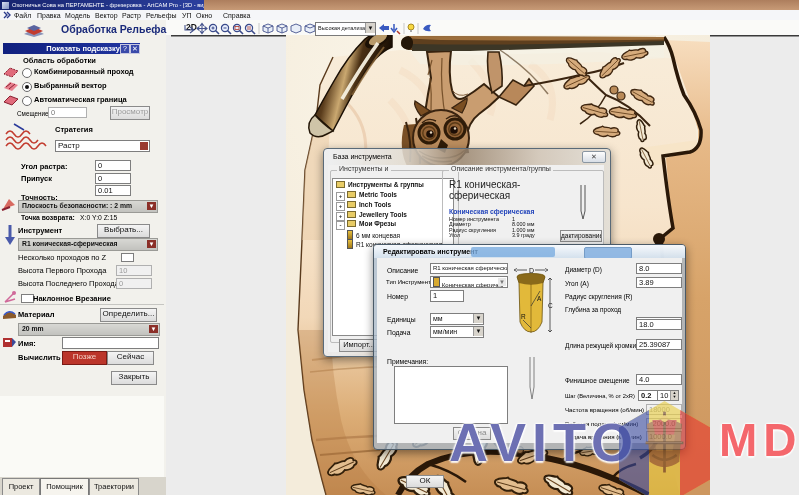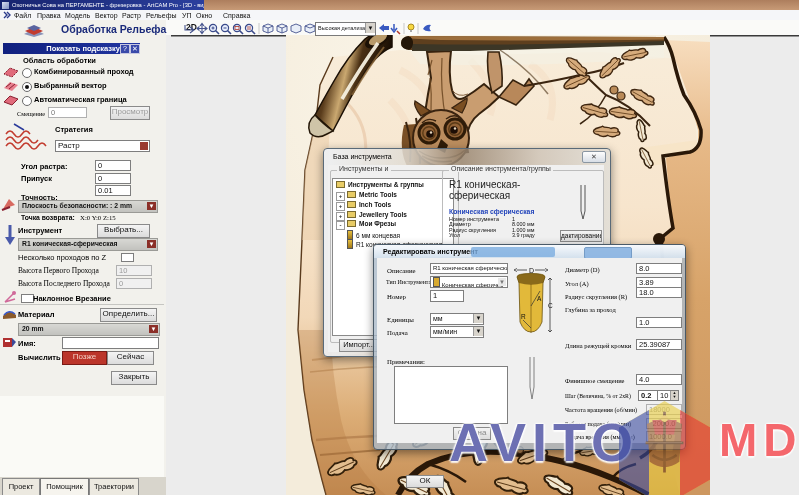--- a/index.html
+++ b/index.html
@@ -11,21 +11,21 @@
 #menulav{left:204px;top:10px;width:595px;height:8px;background:linear-gradient(180deg,#c9d4ec,#e6ebf7);}
 #menuitems{left:14px;top:13px;font-size:8.5px;color:#111;letter-spacing:0;}
 #leftpanel{left:0;top:20px;width:166px;height:457px;background:#f2f1ec;font-size:8.5px;}
 #tabsrow{left:0;top:477px;width:166px;height:18px;background:#d8d5cc;}
 #view{left:166px;top:20px;width:633px;height:475px;background:#ececec;overflow:hidden;border-left:1px solid #9a9a9a;}
 #toolbar{left:167px;top:20px;width:632px;height:15px;background:#fafaf8;}
 .tab{position:absolute;top:1px;height:16px;background:#ece9e0;border:1px solid #8a8a8a;border-bottom:none;font-size:7.5px;padding:3px 0 0 0;color:#111;text-align:center;}
 .fld{position:absolute;background:#fff;border:1px solid #7e7e7e;font-size:7.5px;color:#111;padding:0 2px;line-height:9px;white-space:nowrap;overflow:hidden;}
 .gfld{position:absolute;background:#f0f0f0;border:1px solid #b0b0b0;font-size:7.5px;color:#9a9a9a;padding:0 2px;line-height:9px;white-space:nowrap;overflow:hidden;}
 .btn{position:absolute;background:linear-gradient(180deg,#f4f4f4,#dcdcdc);border:1px solid #8a8a8a;font-size:8px;text-align:center;color:#111;}
-.lbl{position:absolute;font-size:7.5px;color:#000;white-space:nowrap;font-family:Liberation Serif, serif;}
+.lbl{position:absolute;font-size:7.5px;color:#000;white-space:nowrap;}
 .blbl{position:absolute;font-size:7.5px;font-weight:bold;color:#000;white-space:nowrap;}
 .graybar{position:absolute;left:18px;width:135px;height:11px;background:linear-gradient(180deg,#d8d8d4,#c2c2be);border:1px solid #9a9a96;font-size:6.8px;font-weight:bold;color:#111;line-height:10px;padding-left:3px;}
 .dd{position:absolute;right:1px;top:1px;width:9px;height:8px;background:#8b2f28;color:#fff;font-size:6px;line-height:8px;text-align:center;}
 .radio{position:absolute;width:8px;height:8px;border-radius:50%;border:1px solid #6a6a6a;background:#fff;}
 .w7{position:absolute;border-radius:4px;box-shadow:0 3px 10px rgba(0,0,0,0.45);}
 .w7 .tt{position:absolute;left:9px;top:4px;font-size:7px;color:#000;white-space:nowrap;}
 .grp{position:absolute;border:1px solid #bcbcbc;border-radius:2px;}
 .grp>span{position:absolute;top:-6px;left:6px;background:#f0f0f0;font-size:7px;color:#333;padding:0 2px;white-space:nowrap;}
 .ti{position:absolute;white-space:nowrap;line-height:8px;}
 .pm{display:inline-block;width:7px;height:7px;border:1px solid #9a9a9a;font-style:normal;font-size:6px;line-height:6px;text-align:center;margin-right:2px;vertical-align:-1px;color:#333;}
@@ -409,21 +409,21 @@
   <svg style="position:absolute;left:148px;top:112px" width="20" height="50" viewBox="0 0 20 50">
       <path d="M8 0 L8 30 L10 42 L12 30 L12 0" fill="none" stroke="#666" stroke-width="0.8"></path>
     </svg>
   <div class="lbl" style="left:191px;top:21px;font-size:6.5px;">Диаметр (D)</div>
     <div class="fld" style="left:262px;top:18px;width:40px;height:9px;">8.0</div>
   <div class="lbl" style="left:191px;top:35px;font-size:6.5px;">Угол (A)</div>
     <div class="fld" style="left:262px;top:32px;width:40px;height:9px;">3.89</div>
   <div class="lbl" style="left:191px;top:48px;font-size:6.5px;">Радиус скругления (R)</div>
     <div class="fld" style="left:262px;top:45px;width:40px;height:9px;margin-top:27px;">1.0</div>
   <div class="lbl" style="left:191px;top:61px;font-size:6.5px;">Глубина за проход</div>
-    <div class="fld" style="left:262px;top:42px;width:40px;height:9px;">18.0</div>
+    <div class="fld" style="left:262px;top:74px;width:40px;height:9px;">18.0</div>
   <div class="lbl" style="left:191px;top:97px;font-size:6.5px;">Длина режущей кромки</div>
     <div class="fld" style="left:262px;top:94px;width:40px;height:9px;">25.39087</div>
   <div class="lbl" style="left:191px;top:132px;font-size:6.5px;">Финишное смещение</div>
     <div class="fld" style="left:262px;top:129px;width:40px;height:9px;">4.0</div>
   <div class="lbl" style="left:191px;top:148px;font-size:5.8px;">Шаг (Величина, % от 2xR)</div>
     <div class="fld" style="left:264px;top:145px;width:15px;height:9px;font-weight:bold;">0.2</div>
   <div class="fld" style="left:283px;top:145px;width:16px;height:9px;">10<span style="position:absolute;right:0;top:0;width:7px;height:9px;background:#d8d4cc;border-left:1px solid #9a9a9a;font-size:4px;line-height:4px;text-align:center;">▲<br>▼</span></div>
   <div class="lbl" style="left:191px;top:161px;font-size:6.2px;">Частота вращения (об/мин)</div>
     <div class="gfld" style="left:272px;top:159px;width:30px;height:9px;overflow:hidden;">18000</div>
   <div class="lbl" style="left:191px;top:175px;font-size:6.2px;">Рабочая подача (мм/мин)</div>

